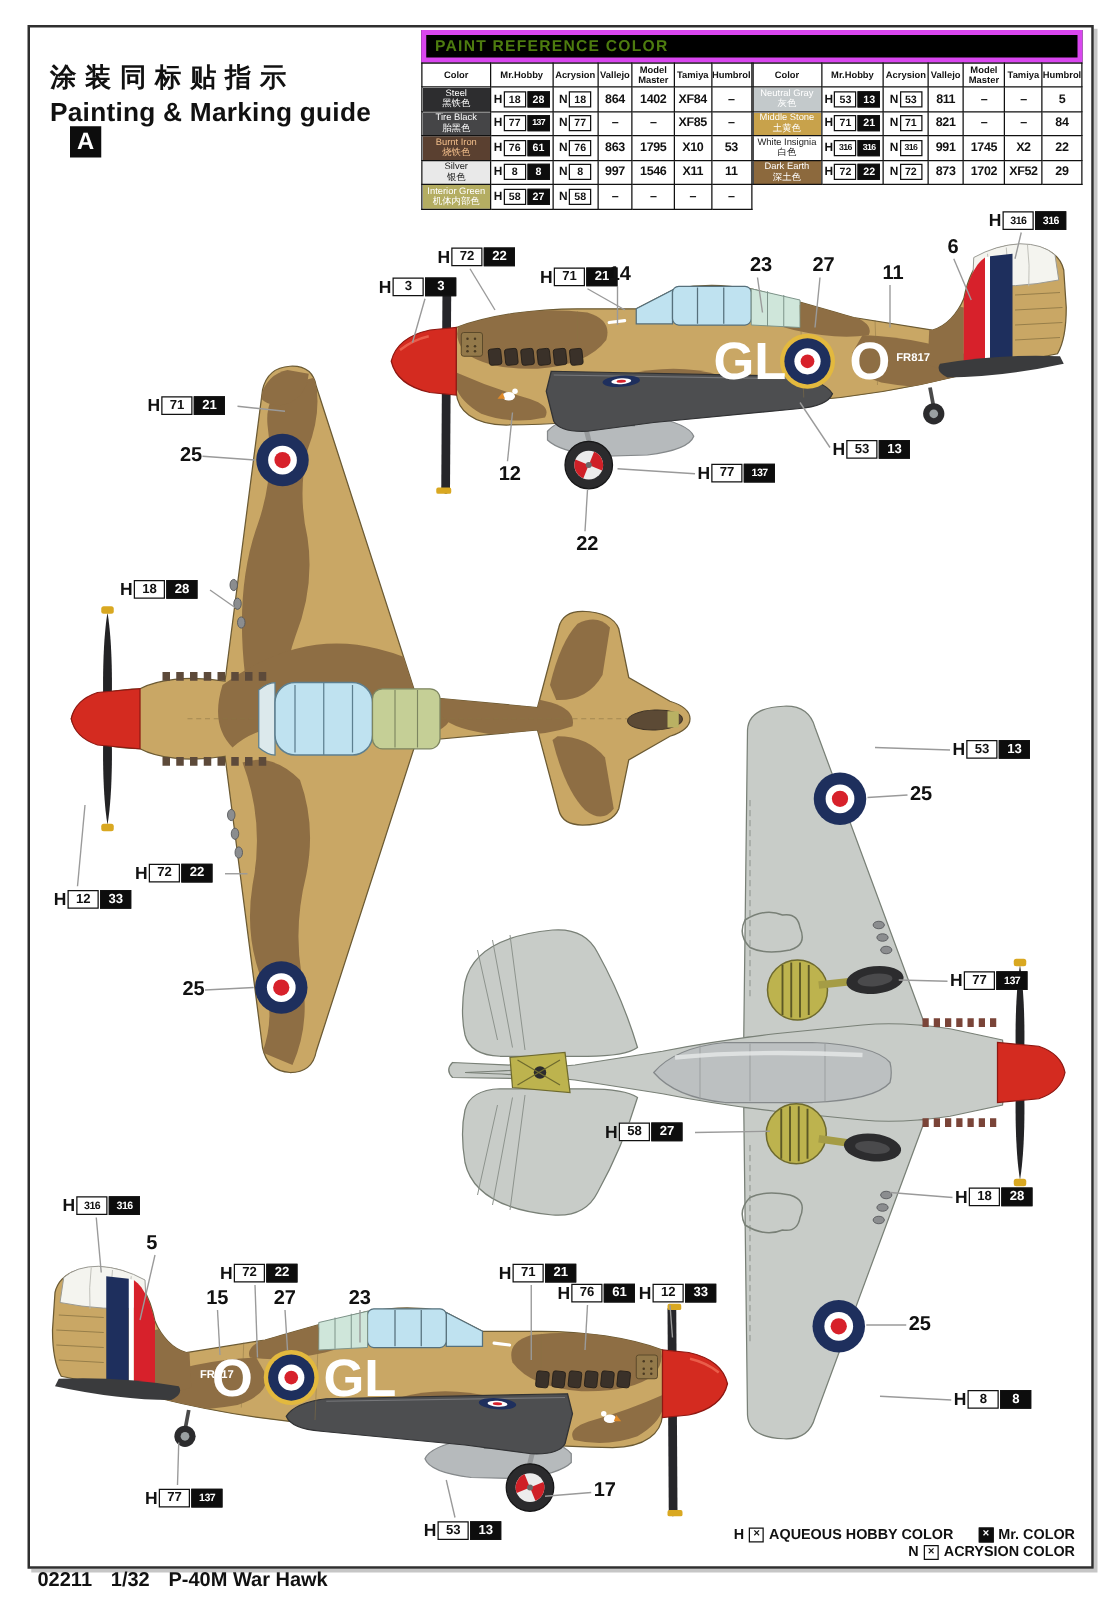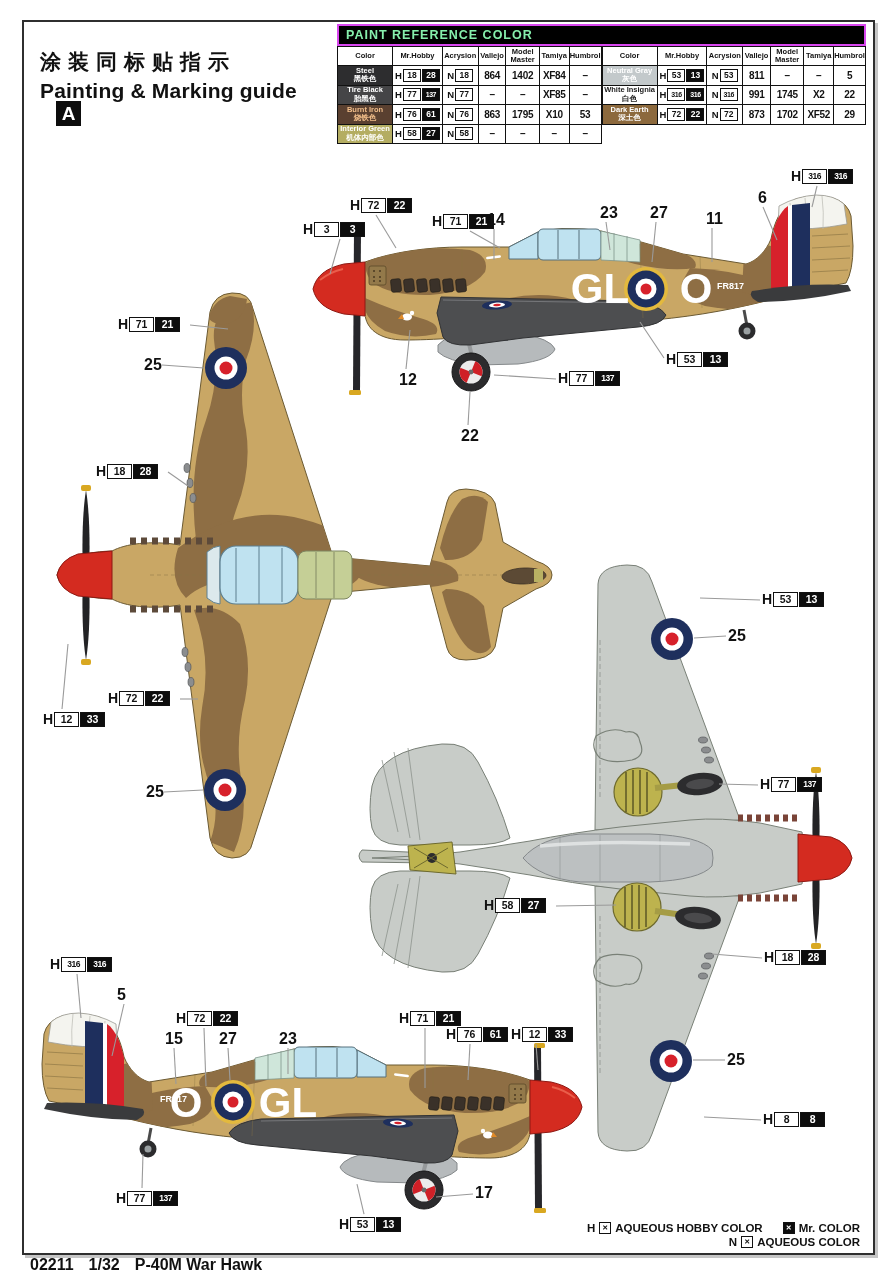--- a/index.html
+++ b/index.html
@@ -8,29 +8,29 @@
   .frame{position:absolute;left:22px;top:20px;width:849px;height:1231px;
          border:2.5px solid #2f2f2f;box-shadow:3px 3px 0 #c6c6c6;background:transparent;}
   
   .titleblock{position:absolute;left:40px;top:48px;}
   .h-cn{font-size:21px;font-weight:bold;letter-spacing:7px;}
   .h-en{font-size:21px;font-weight:bold;margin-top:3px;letter-spacing:0.2px;}
   .badge{position:absolute;left:56px;top:101px;width:25px;height:25px;background:#0d0d0d;
          color:#fff;font-size:19px;font-weight:bold;text-align:center;line-height:25px;}
   
   .ptable{position:absolute;left:337px;top:24px;width:529px;}
-  .pt-title{background:#000;color:#86efac;font-weight:bold;font-size:12.5px;height:18px;
-            line-height:18px;padding-left:7px;letter-spacing:1px;border:2px solid #d946ef;}
+  .pt-title{background:#000;color:#4d7c0f;font-weight:bold;font-size:12.5px;height:18px;
+            line-height:18px;padding-left:7px;letter-spacing:1px;border:4px solid #d946ef;}
   .pt-grid{display:flex;align-items:flex-start;justify-content:flex-end;}
   .ptable table{border-collapse:collapse;table-layout:fixed;}
   .ptable td,.ptable th{border:1.2px solid #111;padding:0;overflow:hidden;}
   .ptable th{font-size:7.5px;font-weight:bold;height:18px;background:#fff;line-height:1.1;}
   .ptable td{height:18.5px;}
   td.num{font-size:10px;font-weight:bold;text-align:center;letter-spacing:-0.3px;}
-  td.colorcell{font-size:7.5px;font-weight:bold;text-align:center;line-height:1.15;}
+  td.colorcell{font-size:7.5px;font-weight:normal;text-align:center;line-height:1.15;}
   .mh{display:flex;align-items:center;justify-content:center;gap:1px;font-size:9.5px;font-weight:bold;}
   .bx{border:1.2px solid #111;background:#fff;color:#111;min-width:14px;padding:0 1px;
       font-size:8.5px;font-weight:bold;text-align:center;height:11px;line-height:11px;}
   .bxb{border:1.2px solid #111;background:#0d0d0d;color:#fff;min-width:14px;padding:0 1px;
       font-size:8.5px;font-weight:bold;text-align:center;height:11px;line-height:11px;}
   .bx.w3,.bxb.w3{font-size:7px;letter-spacing:-0.5px;}
   
   .callout{position:absolute;display:flex;align-items:center;white-space:nowrap;}
   .callout .cp{font-size:14px;font-weight:bold;margin-right:1px;}
   .callout .cb-w{border:1.6px solid #111;background:#fff;color:#111;min-width:19px;height:13px;
@@ -142,20 +142,40 @@
                 <span>N</span>
                 <span class="bx">76</span>
               </div>
             </td>
     <td class="num">863</td>
     <td class="num">1795</td>
     <td class="num">X10</td>
     <td class="num">53</td>
           </tr>
           <tr>
+    <td class="colorcell" style="background:#e9e9e9;color:#1a1a1a">Silver<br>银色</td>
+    <td>
+              <div class="mh">
+                <span>H</span>
+                <span class="bx">8</span>
+                <span class="bxb">8</span>
+              </div>
+            </td>
+    <td>
+              <div class="mh">
+                <span>N</span>
+                <span class="bx">8</span>
+              </div>
+            </td>
+    <td class="num">997</td>
+    <td class="num">1546</td>
+    <td class="num">X11</td>
+    <td class="num">11</td>
+          </tr>
+          <tr>
     <td class="colorcell" style="background:#b4ad62;color:#ffffff">Interior Green<br>机体内部色</td>
     <td>
               <div class="mh">
                 <span>H</span>
                 <span class="bx">58</span>
                 <span class="bxb">27</span>
               </div>
             </td>
     <td>
               <div class="mh">
@@ -204,20 +224,40 @@
     <td>
               <div class="mh">
                 <span>N</span>
                 <span class="bx">53</span>
               </div>
             </td>
     <td class="num">811</td>
     <td class="num">–</td>
     <td class="num">–</td>
     <td class="num">5</td>
+          </tr>
+          <tr>
+    <td class="colorcell" style="background:#c8a24b;color:#ffffff">Middle Stone<br>土黄色</td>
+    <td>
+              <div class="mh">
+                <span>H</span>
+                <span class="bx">71</span>
+                <span class="bxb">21</span>
+              </div>
+            </td>
+    <td>
+              <div class="mh">
+                <span>N</span>
+                <span class="bx">71</span>
+              </div>
+            </td>
+    <td class="num">821</td>
+    <td class="num">–</td>
+    <td class="num">–</td>
+    <td class="num">84</td>
           </tr>
           <tr>
     <td class="colorcell" style="background:#ffffff;color:#1a1a1a">White Insignia<br>白色</td>
     <td>
               <div class="mh">
                 <span>H</span>
                 <span class="bx w3">316</span>
                 <span class="bxb w3">316</span>
               </div>
             </td>
@@ -740,21 +780,21 @@
       </span>
     <span class="lg-item mr">
         <span class="lg-box-b">✕</span>
         <span>Mr. COLOR</span>
       </span>
   </div>
   <div class="legend-row">
     <span class="lg-item">
         <b>N</b>
         <span class="lg-box-w">✕</span>
-        <span>AQUEOUS COLOR</span>
+        <span>ACRYSION COLOR</span>
       </span>
   </div>
 </div>
 
 <div class="footer">
   <span>02211</span>
   <span>1/32</span>
   <span>P-40M War Hawk</span>
 </div>
 

